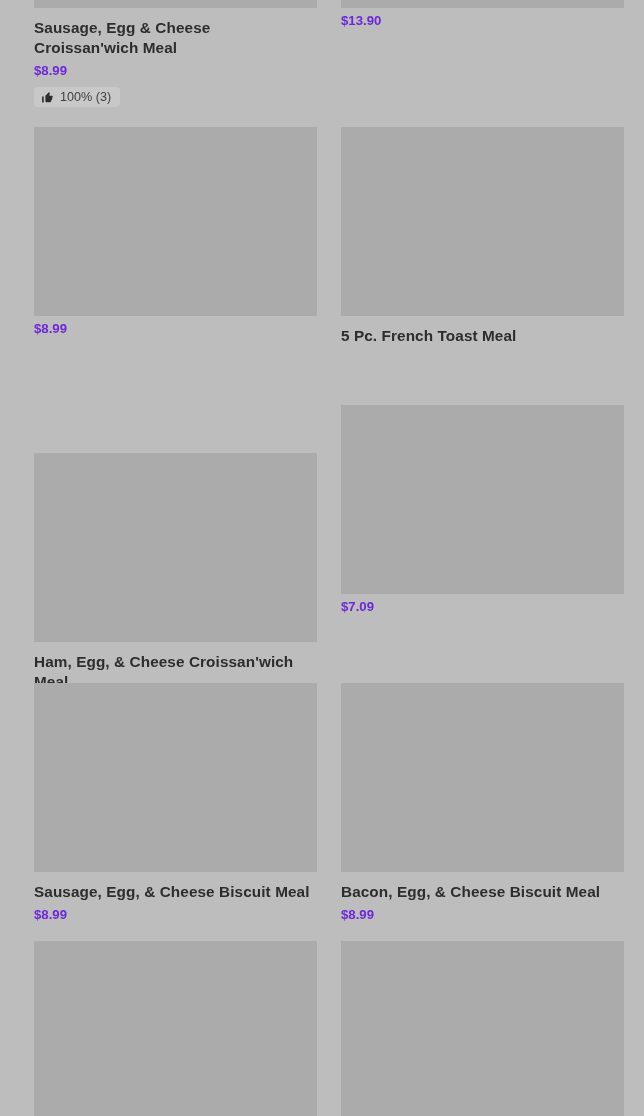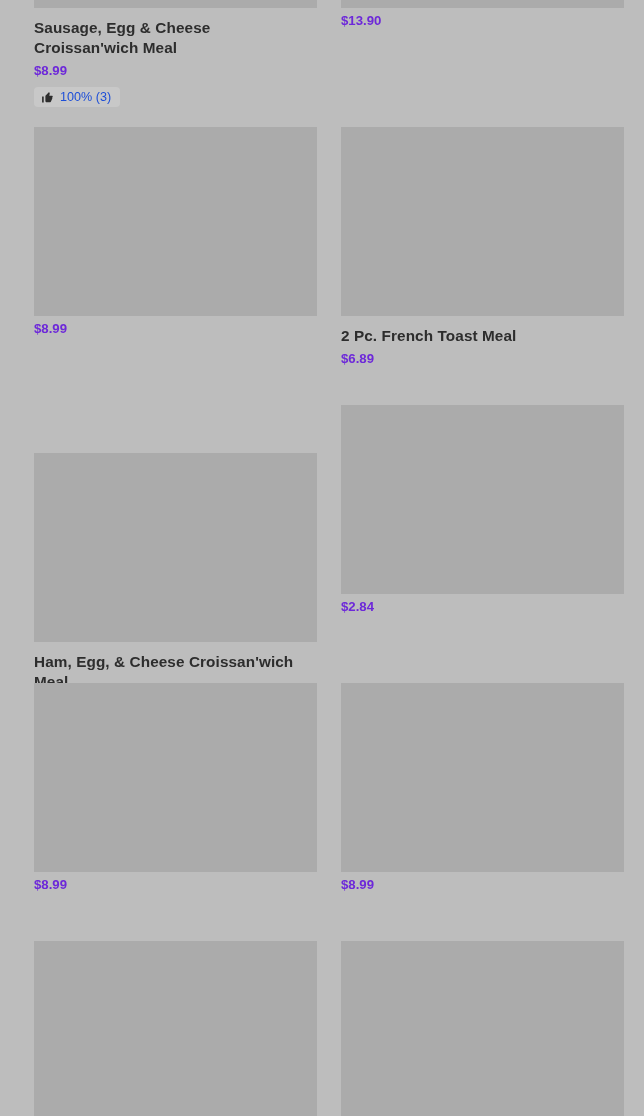--- a/index.html
+++ b/index.html
@@ -66,21 +66,21 @@
     display: block;
     width: 13px;
     height: 13px;
     line-height: 0;
   }
   .rating-badge .thumb-icon svg { display: block; }
   .rating-text {
     font-size: 12.6px;
     line-height: 14px;
     font-weight: 400;
-    color: #1d4ed8;
+    color: #404040;
     white-space: nowrap;
   }
 </style>
 </head>
 <body>
 
 <div id="menu-grid">
     <div class="card col-left" style="top: -62px;"><div class="card-thumb" style="height: 70px;"></div><div class="card-title">Sausage, Egg &amp; Cheese Croissan'wich Meal</div><div class="card-price">$8.99</div><div class="rating-badge">
         <span class="thumb-icon">
           <svg viewBox="0 0 24 24" width="13" height="13" fill="#2d2d2d">
@@ -92,38 +92,39 @@
     <div class="card col-right" style="top: -62px;">
       <div class="card-thumb" style="height: 70px;"></div>
       <div class="card-price">$13.90</div>
     </div>
     <div class="card col-left" style="top: 127px;">
       <div class="card-thumb" style="height: 189px;"></div>
       <div class="card-price">$8.99</div>
     </div>
     <div class="card col-right" style="top: 127px;">
       <div class="card-thumb" style="height: 189px;"></div>
-      <div class="card-title">2 Pc. French Toast Meal</div>
-      <div class="card-price">$6.89</div>
+      <div class="card-title">5 Pc. French Toast Meal</div>
     </div>
     <div class="card col-left" style="top: 405px; margin-top: 48px;">
       <div class="card-thumb" style="height: 189px;"></div>
       <div class="card-title">Ham, Egg, &amp; Cheese Croissan'wich Meal</div>
       <div class="card-price">$8.99</div>
     </div>
     <div class="card col-right" style="top: 405px;">
       <div class="card-thumb" style="height: 189px;"></div>
-      <div class="card-price">$2.84</div>
+      <div class="card-price">$7.09</div>
     </div>
     <div class="card col-left" style="top: 683px;">
       <div class="card-thumb" style="height: 189px;"></div>
+      <div class="card-title">Sausage, Egg, &amp; Cheese Biscuit Meal</div>
       <div class="card-price">$8.99</div>
     </div>
     <div class="card col-right" style="top: 683px;">
       <div class="card-thumb" style="height: 189px;"></div>
+      <div class="card-title">Bacon, Egg, &amp; Cheese Biscuit Meal</div>
       <div class="card-price">$8.99</div>
     </div>
     <div class="card col-left" style="top: 941px;">
       <div class="card-thumb" style="height: 189px;"></div>
     </div>
     <div class="card col-right" style="top: 941px;">
       <div class="card-thumb" style="height: 189px;"></div>
     </div>
   </div>
 

